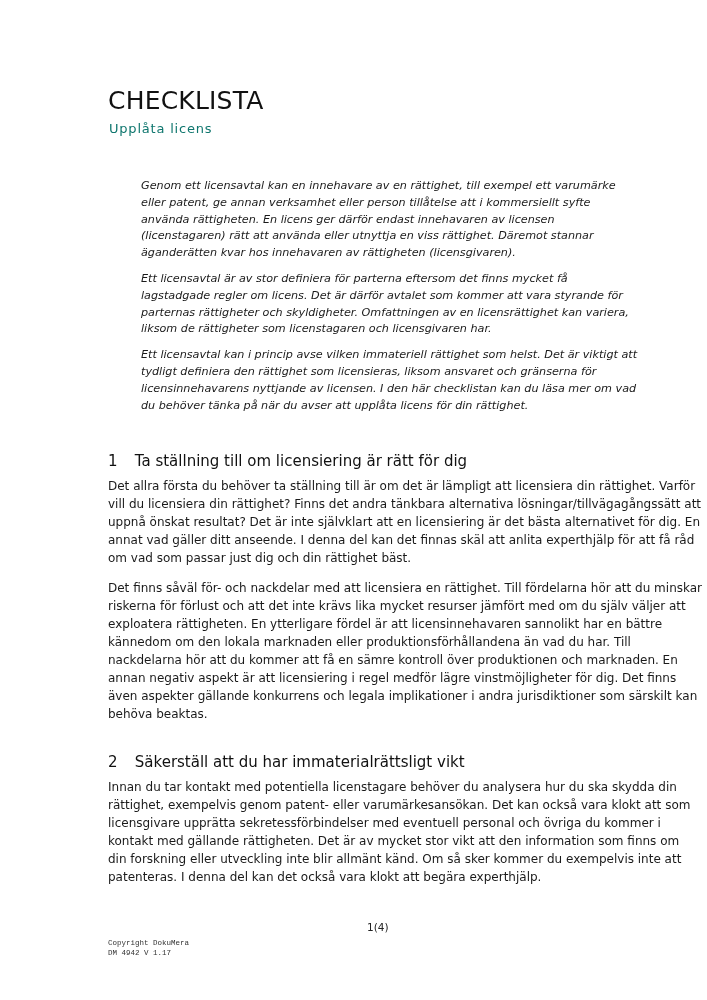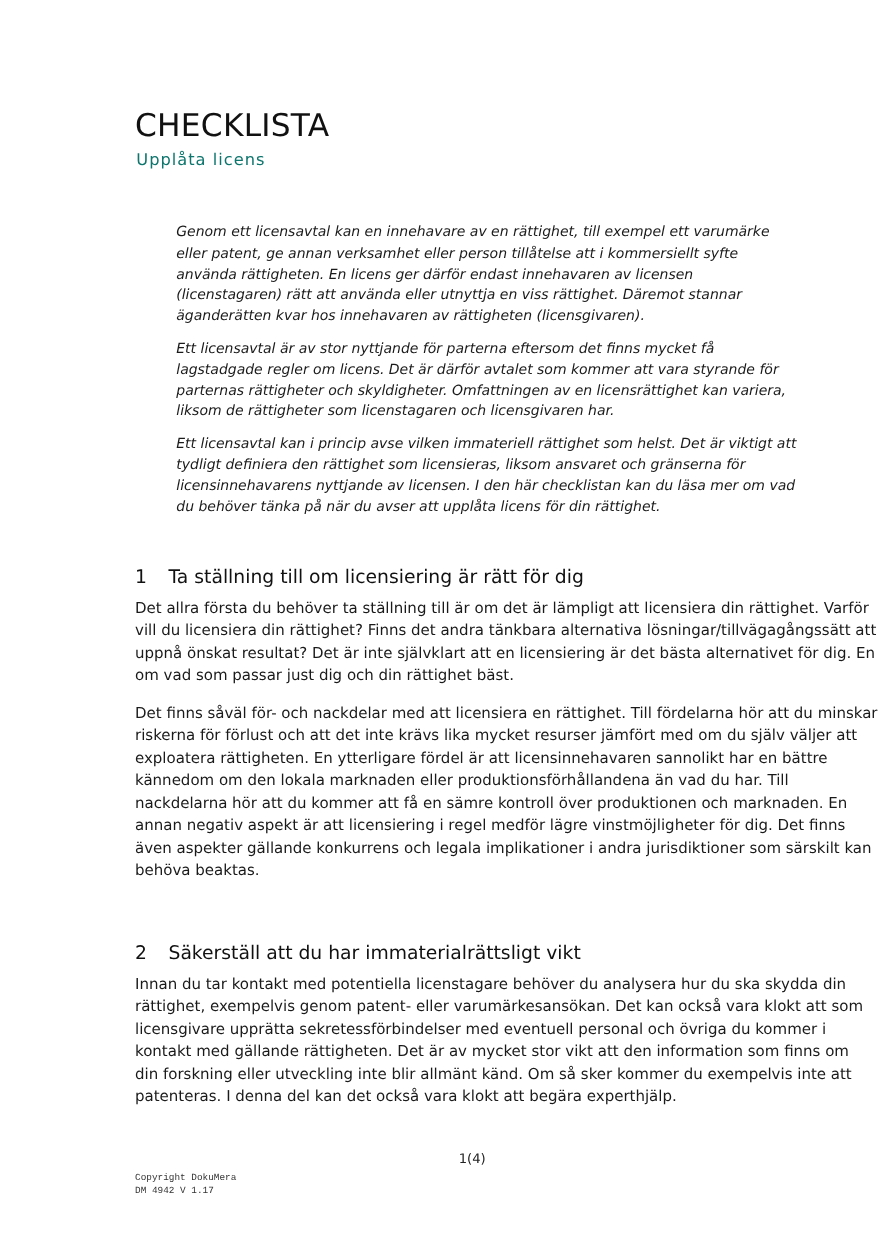--- a/index.html
+++ b/index.html
@@ -50,21 +50,21 @@
 
   <div class="intro">
     <p>
       <span>Genom ett licensavtal kan en innehavare av en rättighet, till exempel ett varumärke</span>
       <span>eller patent, ge annan verksamhet eller person tillåtelse att i kommersiellt syfte</span>
       <span>använda rättigheten. En licens ger därför endast innehavaren av licensen</span>
       <span>(licenstagaren) rätt att använda eller utnyttja en viss rättighet. Däremot stannar</span>
       <span>äganderätten kvar hos innehavaren av rättigheten (licensgivaren).</span>
     </p>
     <p>
-      <span>Ett licensavtal är av stor nyttjande för parterna eftersom det finns mycket få</span>
+      <span>Ett licensavtal är av stor definiera för parterna eftersom det finns mycket få</span>
       <span>lagstadgade regler om licens. Det är därför avtalet som kommer att vara styrande för</span>
       <span>parternas rättigheter och skyldigheter. Omfattningen av en licensrättighet kan variera,</span>
       <span>liksom de rättigheter som licenstagaren och licensgivaren har.</span>
     </p>
     <p>
       <span>Ett licensavtal kan i princip avse vilken immateriell rättighet som helst. Det är viktigt att</span>
       <span>tydligt definiera den rättighet som licensieras, liksom ansvaret och gränserna för</span>
       <span>licensinnehavarens nyttjande av licensen. I den här checklistan kan du läsa mer om vad</span>
       <span>du behöver tänka på när du avser att upplåta licens för din rättighet.</span>
     </p>
@@ -72,20 +72,21 @@
 
   <div class="section-heading" style="top:452px;">
     <span class="num">1</span>
     <span>Ta ställning till om licensiering är rätt för dig</span>
   </div>
   <div class="body-text" style="top:477px;">
     <p>
       <span>Det allra första du behöver ta ställning till är om det är lämpligt att licensiera din rättighet. Varför</span>
       <span>vill du licensiera din rättighet? Finns det andra tänkbara alternativa lösningar/tillvägagångssätt att</span>
       <span>uppnå önskat resultat? Det är inte självklart att en licensiering är det bästa alternativet för dig. En</span>
+      <span>annat vad gäller ditt anseende. I denna del kan det finnas skäl att anlita experthjälp för att få råd</span>
       <span>om vad som passar just dig och din rättighet bäst.</span>
     </p>
     <p>
       <span>Det finns såväl för- och nackdelar med att licensiera en rättighet. Till fördelarna hör att du minskar</span>
       <span>riskerna för förlust och att det inte krävs lika mycket resurser jämfört med om du själv väljer att</span>
       <span>exploatera rättigheten. En ytterligare fördel är att licensinnehavaren sannolikt har en bättre</span>
       <span>kännedom om den lokala marknaden eller produktionsförhållandena än vad du har. Till</span>
       <span>nackdelarna hör att du kommer att få en sämre kontroll över produktionen och marknaden. En</span>
       <span>annan negativ aspekt är att licensiering i regel medför lägre vinstmöjligheter för dig. Det finns</span>
       <span>även aspekter gällande konkurrens och legala implikationer i andra jurisdiktioner som särskilt kan</span>

